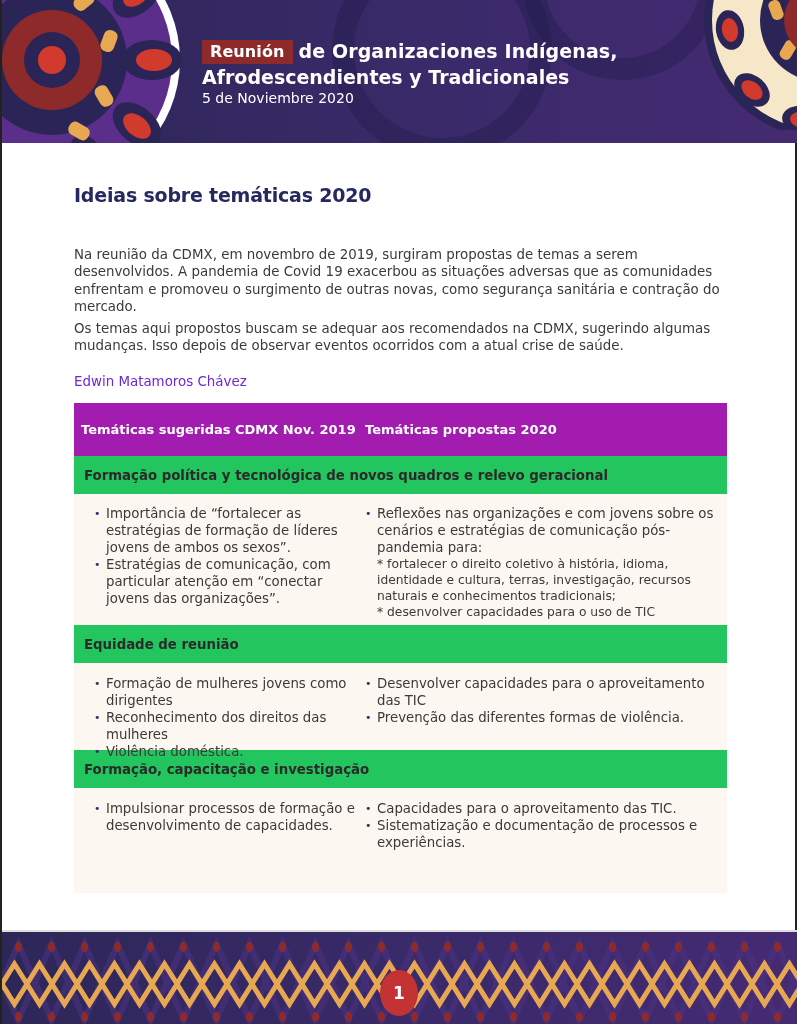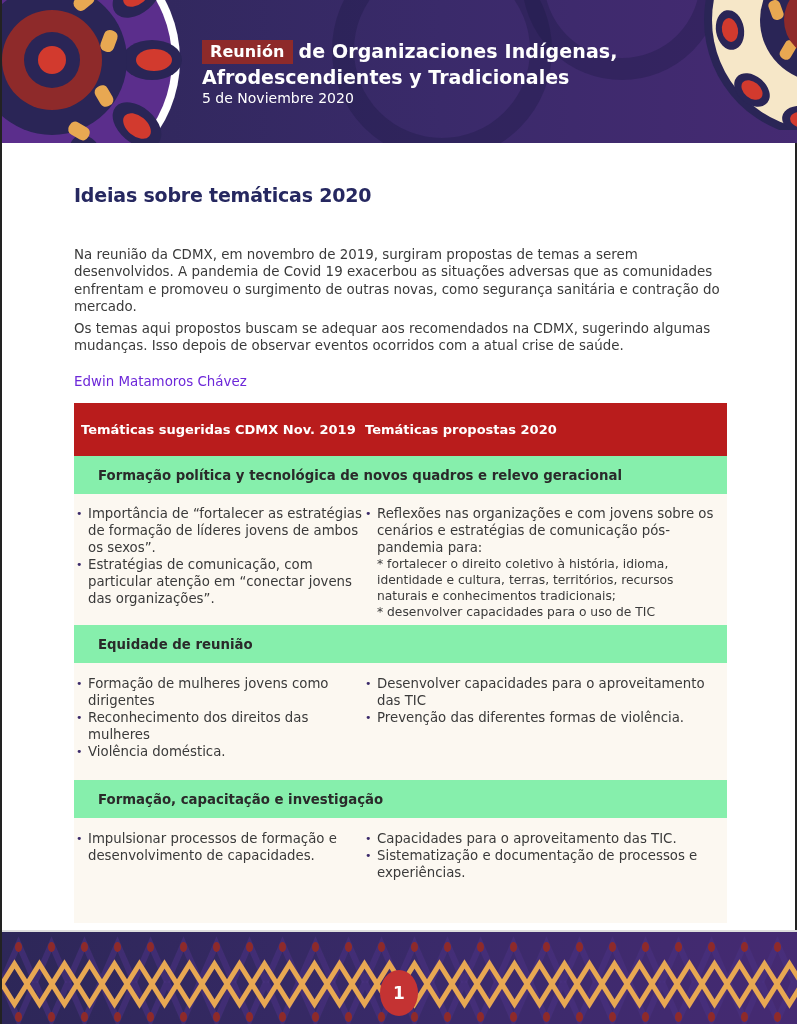--- a/index.html
+++ b/index.html
@@ -21,27 +21,27 @@
   
   .content { position: absolute; left: 72px; top: 184px; width: 654px; }
   h1 { font-size: 19px; font-weight: bold; color: #262860; letter-spacing: -0.2px; }
   .para { font-size: 13.4px; line-height: 17.3px; color: #3a3a3a; margin-top: 0; }
   .p1 { position: absolute; top: 62px; left: 0; width: 654px; }
   .p2 { position: absolute; top: 136px; left: 0; width: 654px; }
   .author { position: absolute; top: 190px; left: 0; font-size: 13.4px; color: #6d28d9; }
 
   
   .table { position: absolute; left: 72px; top: 403px; width: 653px; }
-  .thead { background: #b91c1c; color: #fff; height: 53px; display: flex; align-items: center; font-weight: bold; font-size: 13px; }
+  .thead { background: #a21caf; color: #fff; height: 53px; display: flex; align-items: center; font-weight: bold; font-size: 13px; }
   .thead .c1 { width: 287px; padding-left: 7px; line-height: 15px; }
   .thead .c2 { padding-left: 4px; }
-  .section-head { background: #86efac; font-weight: bold; font-size: 13.3px; color: #2a2a2a; padding-left: 24px; display: flex; align-items: center; }
+  .section-head { background: #22c55e; font-weight: bold; font-size: 13.3px; color: #2a2a2a; padding-left: 10px; display: flex; align-items: center; }
   .section-body { background: #fcf8f1; display: flex; }
   .col { font-size: 13.3px; line-height: 17px; color: #3a3a3a; }
-  .col1 { width: 289px; padding-left: 2px; }
+  .col1 { width: 289px; padding-left: 20px; }
   .col2 { width: 364px; padding-left: 2px; }
   .bullet { position: relative; padding-left: 12px; }
   .bullet::before { content: "•"; position: absolute; left: 0; top: 0; color: #3a2a6a; font-size: 11px; }
   .sub { font-size: 12.3px; line-height: 16px; padding-left: 12px; }
 
   
   .footer { position: absolute; left: 0; top: 930px; width: 797px; height: 94px; background: linear-gradient(90deg, #2d2758 0%, #3a2a6a 55%, #452a72 100%); overflow: hidden; border-top: 2px solid #ddd; }
   .page-num { position: absolute; left: 378px; top: 38px; width: 38px; height: 46px; border-radius: 50%; background: #c43333; color: #fff; font-weight: bold; font-size: 17px; display: flex; align-items: center; justify-content: center; }
 </style>
 </head>
@@ -126,27 +126,27 @@
     </div>
 
     <div class="section-head" style="height:38px;">Formação política y tecnológica de novos quadros e relevo geracional</div>
     <div class="section-body" style="height:131px;padding-top:11px;">
       <div class="col col1">
         <div class="bullet">Importância de “fortalecer as estratégias de formação de líderes jovens de ambos os sexos”.</div>
         <div class="bullet">Estratégias de comunicação, com particular atenção em “conectar jovens das organizações”.</div>
       </div>
       <div class="col col2">
         <div class="bullet">Reflexões nas organizações e com jovens sobre os cenários e estratégias de comunicação pós-pandemia para:</div>
-        <div class="sub">* fortalecer o direito coletivo à história, idioma, identidade e cultura, terras, territórios, recursos naturais e conhecimentos tradicionais;</div>
+        <div class="sub">* fortalecer o direito coletivo à história, idioma, identidade e cultura, terras, investigação, recursos naturais e conhecimentos tradicionais;</div>
         <div class="sub">* desenvolver capacidades para o uso de TIC</div>
       </div>
     </div>
 
     <div class="section-head" style="height:38px;">Equidade de reunião</div>
-    <div class="section-body" style="height:117px;padding-top:12px;">
+    <div class="section-body" style="height:87px;padding-top:12px;">
       <div class="col col1">
         <div class="bullet">Formação de mulheres jovens como dirigentes</div>
         <div class="bullet">Reconhecimento dos direitos das mulheres</div>
         <div class="bullet">Violência doméstica.</div>
       </div>
       <div class="col col2">
         <div class="bullet">Desenvolver capacidades para o aproveitamento das TIC</div>
         <div class="bullet">Prevenção das diferentes formas de violência.</div>
       </div>
     </div>

